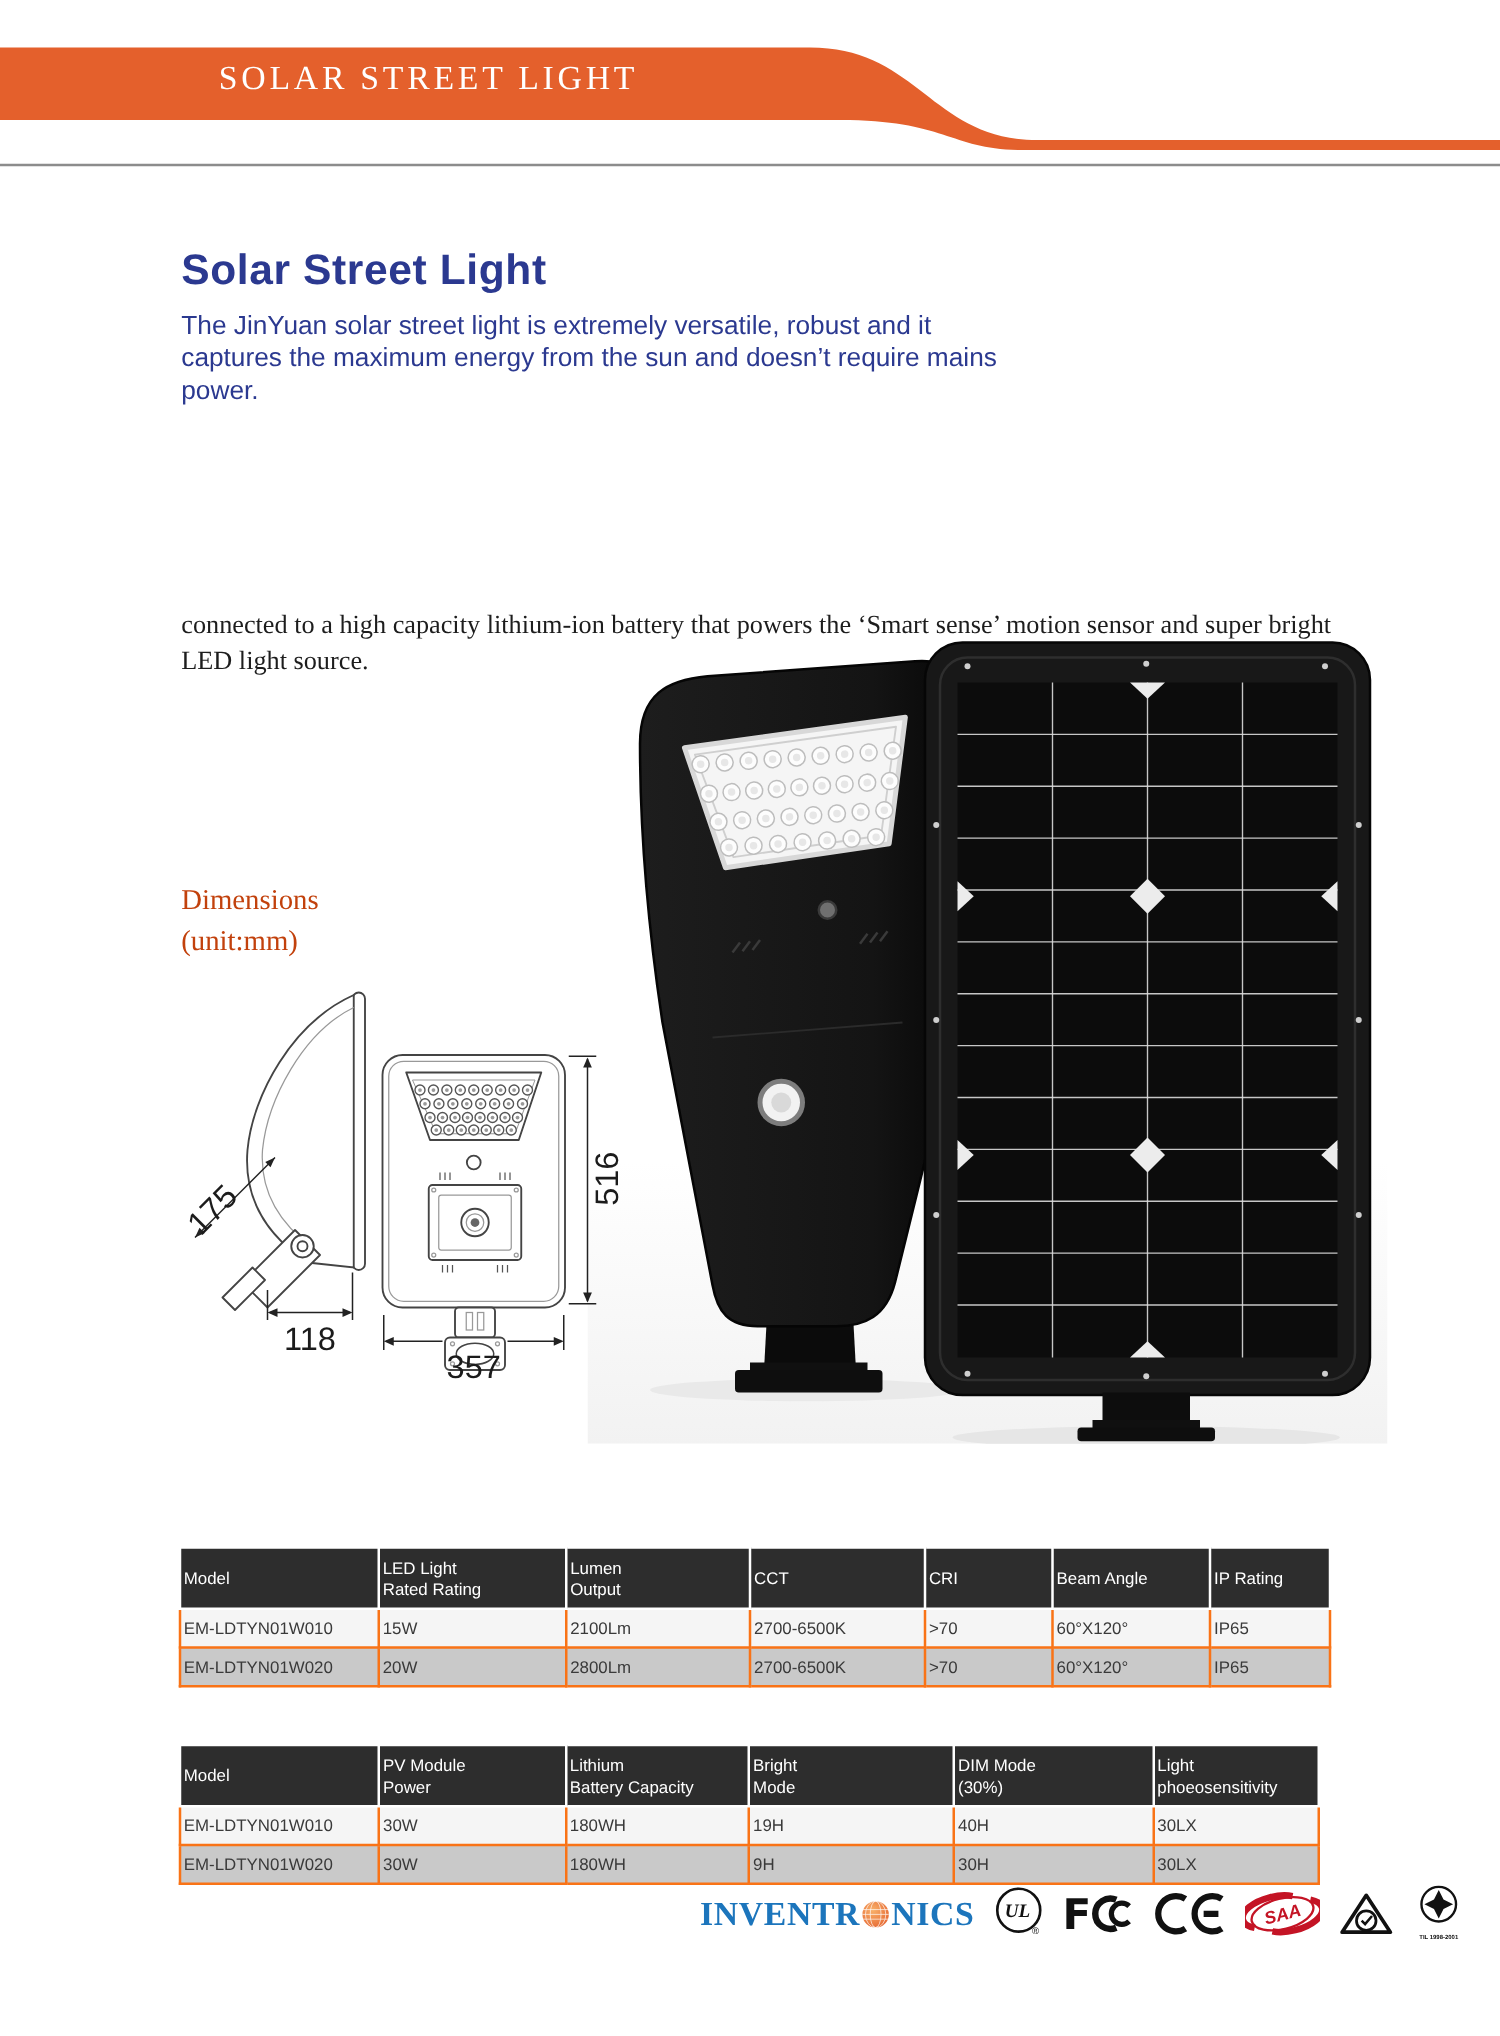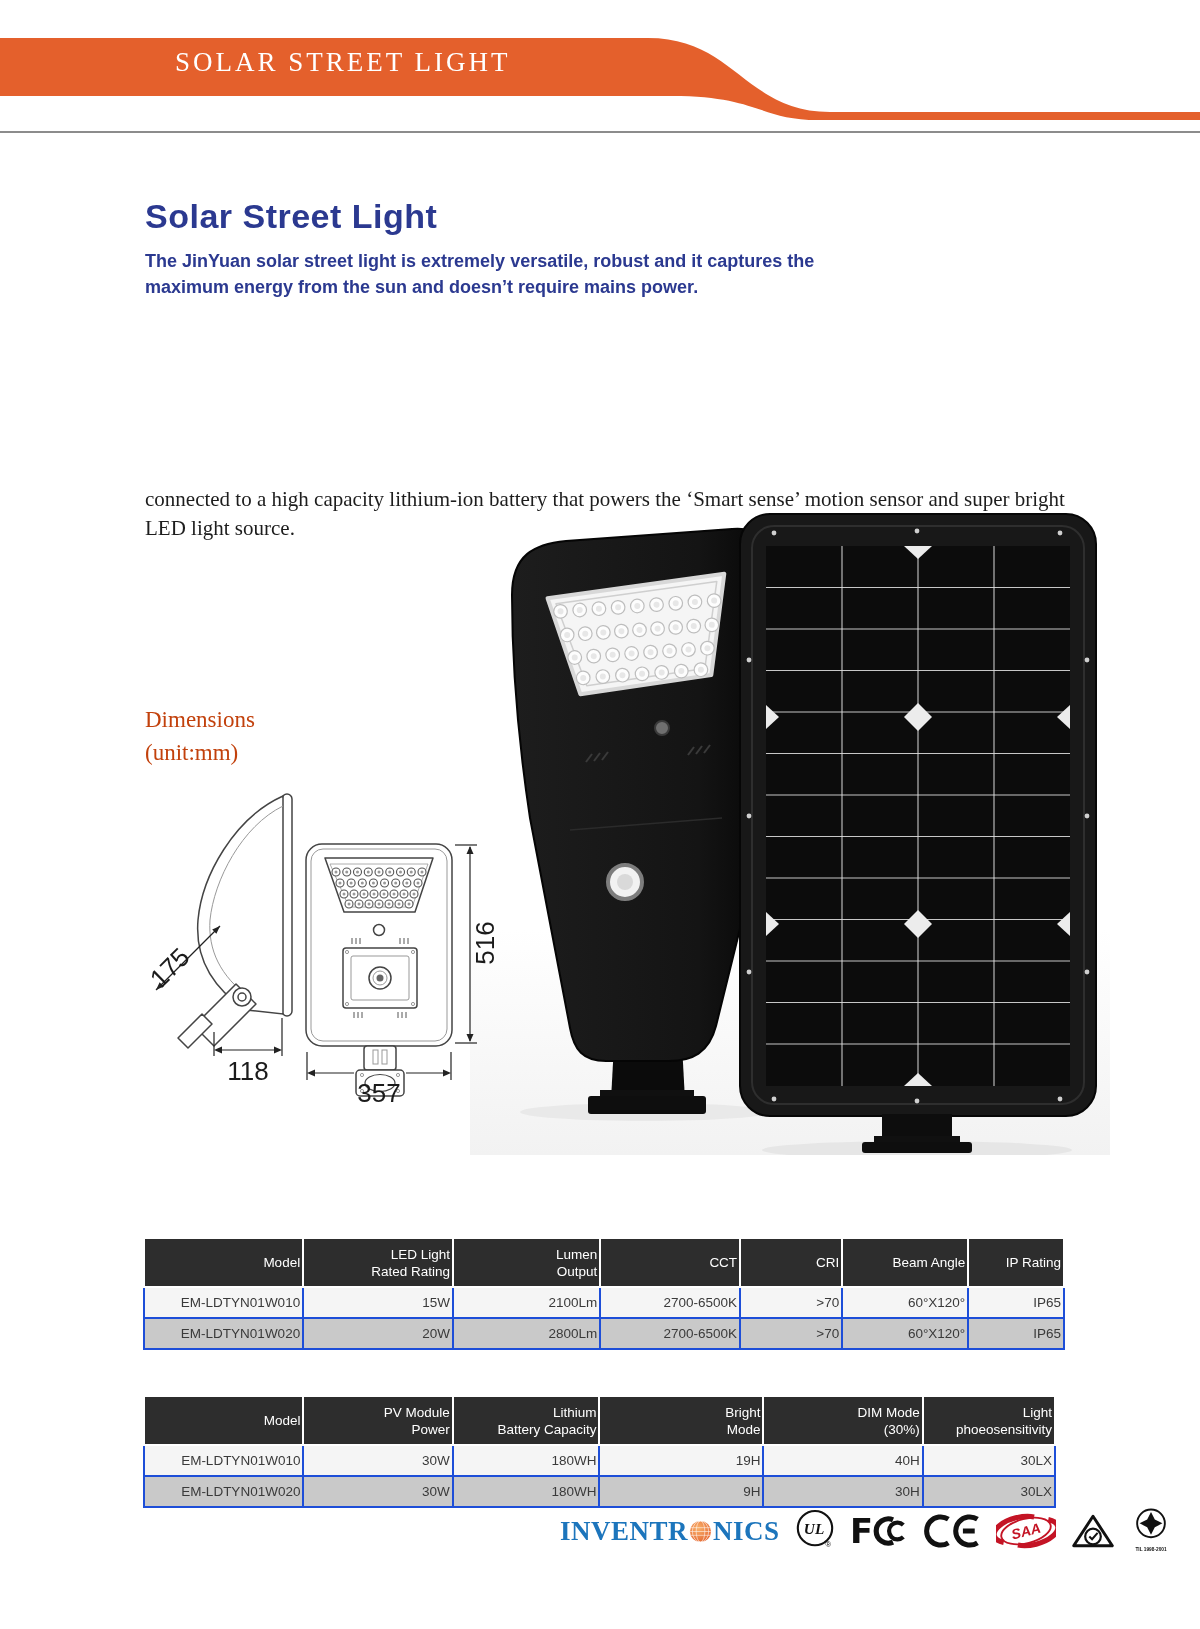--- a/index.html
+++ b/index.html
@@ -18,36 +18,36 @@
   
   #ribbon{position:absolute;left:0;top:0;width:1200px;height:140px;}
   #banner-title{position:absolute;left:175px;top:47px;color:#fff;
     font-family:"Liberation Serif",serif;font-weight:400;font-size:27px;letter-spacing:3px;}
   #rule{position:absolute;left:0;top:131px;width:1200px;height:2px;background:#8c8c8c;}
 
   
   #page-title{position:absolute;left:145px;top:197px;color:var(--heading-blue);
     font-size:34px;font-weight:bold;letter-spacing:0.5px;}
   #intro-subtitle{position:absolute;left:145px;top:248px;width:680px;color:var(--heading-blue);
-    font-size:18px;font-weight:bold;line-height:26px;}
+    font-size:21px;font-weight:normal;line-height:26px;}
   .body-para{position:absolute;left:145px;width:940px;color:#1d1d1d;
     font-family:"Liberation Serif",serif;font-size:21px;line-height:29px;}
   #para1{top:366px;}
   #para2{top:437px;margin-top:48px;}
 
   
   #dimensions-label{position:absolute;left:145px;top:703px;color:#c2410c;
     font-family:"Liberation Serif",serif;font-size:23px;line-height:33px;}
 
   
   table.spec{position:absolute;border-collapse:collapse;table-layout:fixed;
-    font-size:13.5px;color:#3a3a3a;text-align:right;}
+    font-size:13.5px;color:#3a3a3a;text-align:left;}
   table.spec th{background:var(--table-header-bg);color:#fff;font-weight:400;
     height:47px;border:2px solid #fff;padding:0 2px;line-height:17px;}
-  table.spec td{height:29px;border:2px solid #1d4ed8;padding:0 2px;}
+  table.spec td{height:29px;border:2px solid #f97316;padding:0 2px;}
   table.spec tr.row-light td{background:var(--row-light);}
   table.spec tr.row-gray td{background:var(--row-gray);}
   #table-led{left:143px;top:1237px;width:922px;}
   #table-battery{left:143px;top:1395px;width:913px;}
 
   
   #dim-drawing{position:absolute;left:130px;top:780px;width:380px;height:330px;z-index:3;}
   #product-photo{position:absolute;left:470px;top:500px;width:640px;height:655px;z-index:2;}
   .dim-num{font-family:"Liberation Sans",sans-serif;font-size:26px;fill:#1b1b1b;}
   .tl{stroke:#444;stroke-width:1.5;fill:#fff;}

